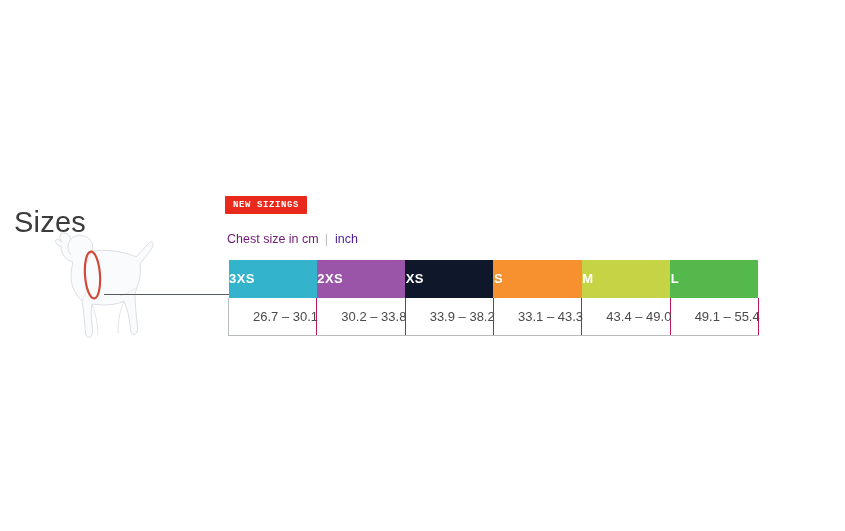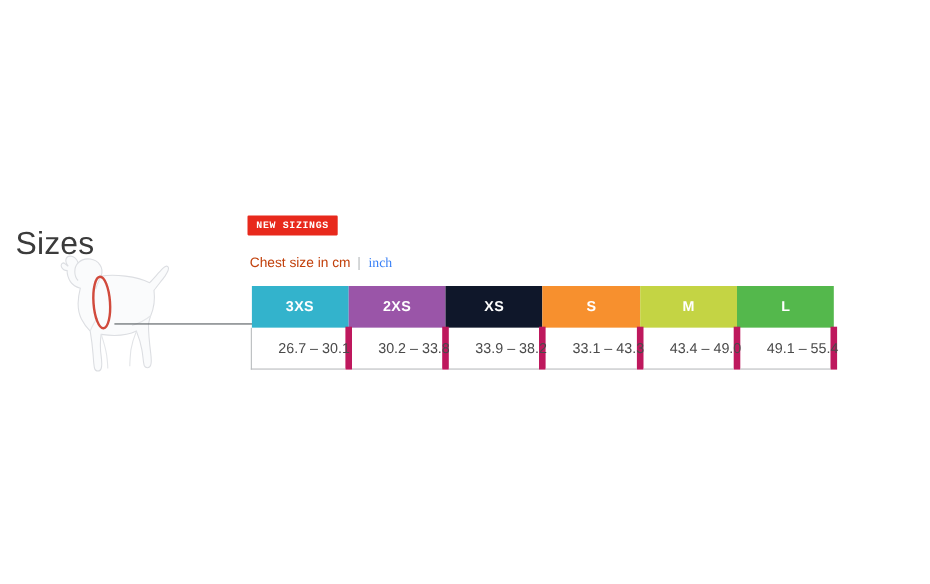--- a/index.html
+++ b/index.html
@@ -81,29 +81,28 @@
   .unit-line {
     position: absolute;
     left: 227px;
     top: 231px;
     font-size: 12.5px;
     line-height: 16px;
     color: #56595b;
     white-space: nowrap;
   }
   .unit-line .unit-active {
-    color: #c2410c;
+    color: #701a75;
   }
   .unit-line .unit-sep {
     color: #b8bcbe;
     padding: 0 7px 0 6px;
   }
   .unit-line .unit-inactive {
-    color: #3b82f6;
-    font-family: Liberation Serif, serif;
+    color: #4c1d95;
   }
 
   
   .size-table {
     position: absolute;
     left: 228px;
     top: 259px;
     width: 524px;
     border-collapse: collapse;
     table-layout: fixed;
@@ -113,34 +112,34 @@
     width: 87.33px;
     padding: 0;
     margin: 0;
   }
   .size-table th {
     height: 37px;
     color: #ffffff;
     font-size: 13px;
     font-weight: 700;
     letter-spacing: 0.4px;
-    text-align: center;
+    text-align: left;
     vertical-align: middle;
     border: 1px solid rgba(255,255,255,0.0);
   }
   .size-table td {
     height: 37px;
     background: #ffffff;
     color: #4a4a4a;
     font-size: 13px;
     font-weight: 400;
     text-align: center;
     vertical-align: middle;
     border-left: 1px solid #b9bcbe;
-    border-right: 6px solid #be185d;
+    border-right: 1px solid #be185d;
     border-bottom: 1px solid #b9bcbe;
     white-space: nowrap;
     padding-left: 24px;
   }
   .size-table td + td {
     border-left: 1px solid #b9bcbe;
     margin-top: 36px;
   }
 </style>
 </head>

